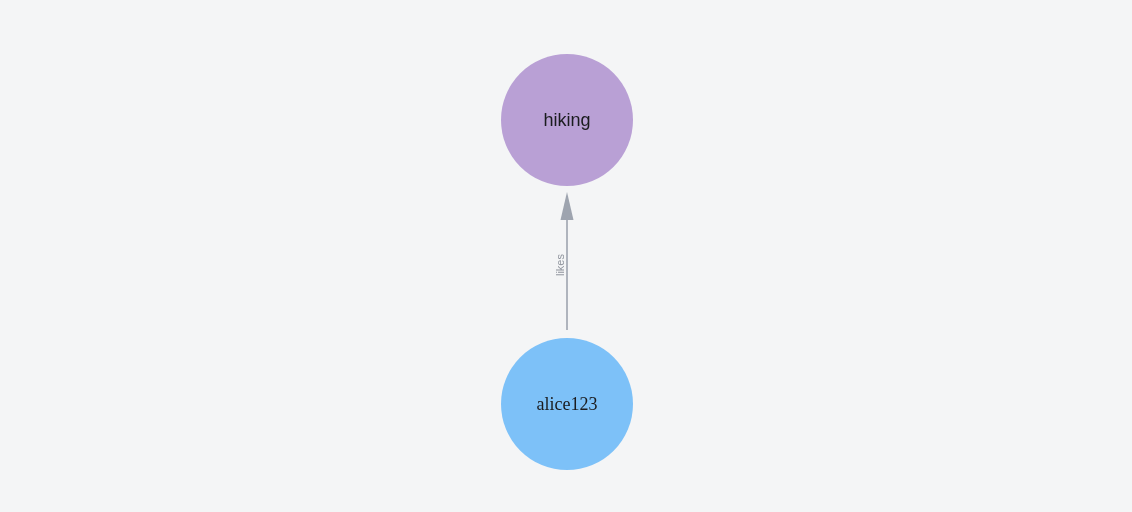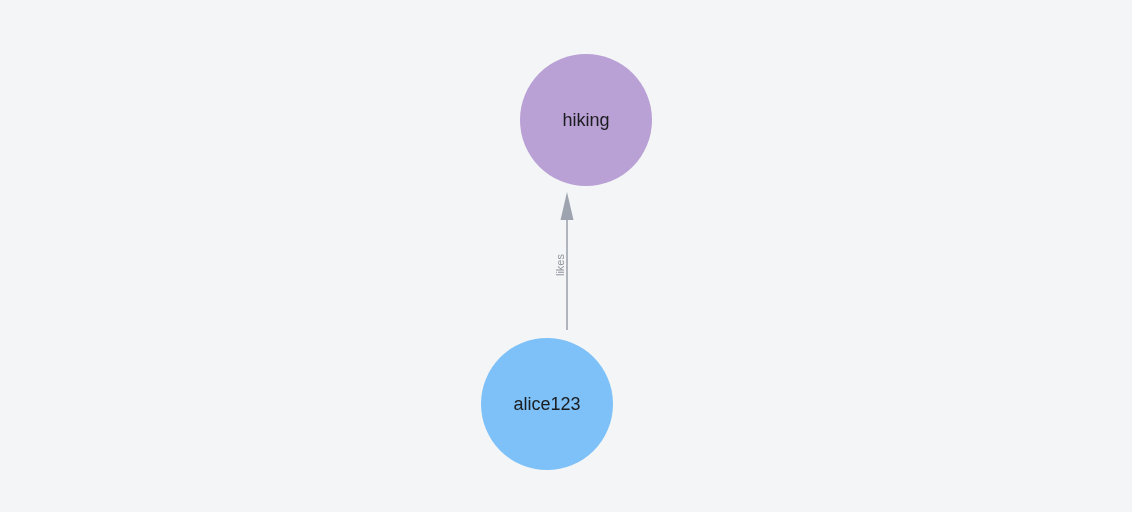--- a/index.html
+++ b/index.html
@@ -37,22 +37,22 @@
     align-items: center;
     justify-content: center;
     cursor: pointer;
     user-select: none;
   }
   .node-label {
     font-size: 18px;
     line-height: 1;
     white-space: nowrap;
   }
-  .node-topic { left: 520px; top: 54px; }
-  .node-user  { left: 481px; top: 338px; }
+  .node-topic { left: 501px; top: 54px; }
+  .node-user  { left: 501px; top: 338px; font-family: Liberation Serif, serif; }
 </style>
 </head>
 <body style="background: rgb(244, 245, 246);">
 
 <div class="canvas">
 
   <svg class="edge-layer" width="1132" height="512" viewBox="0 0 1132 512" xmlns="http://www.w3.org/2000/svg">
     <g>
       <line x1="567" y1="330" x2="567" y2="219" stroke-width="1.6" stroke="#9ea4af"></line>
       <polygon points="567,192 560.5,220 573.5,220" fill="#9ea4af"></polygon>

